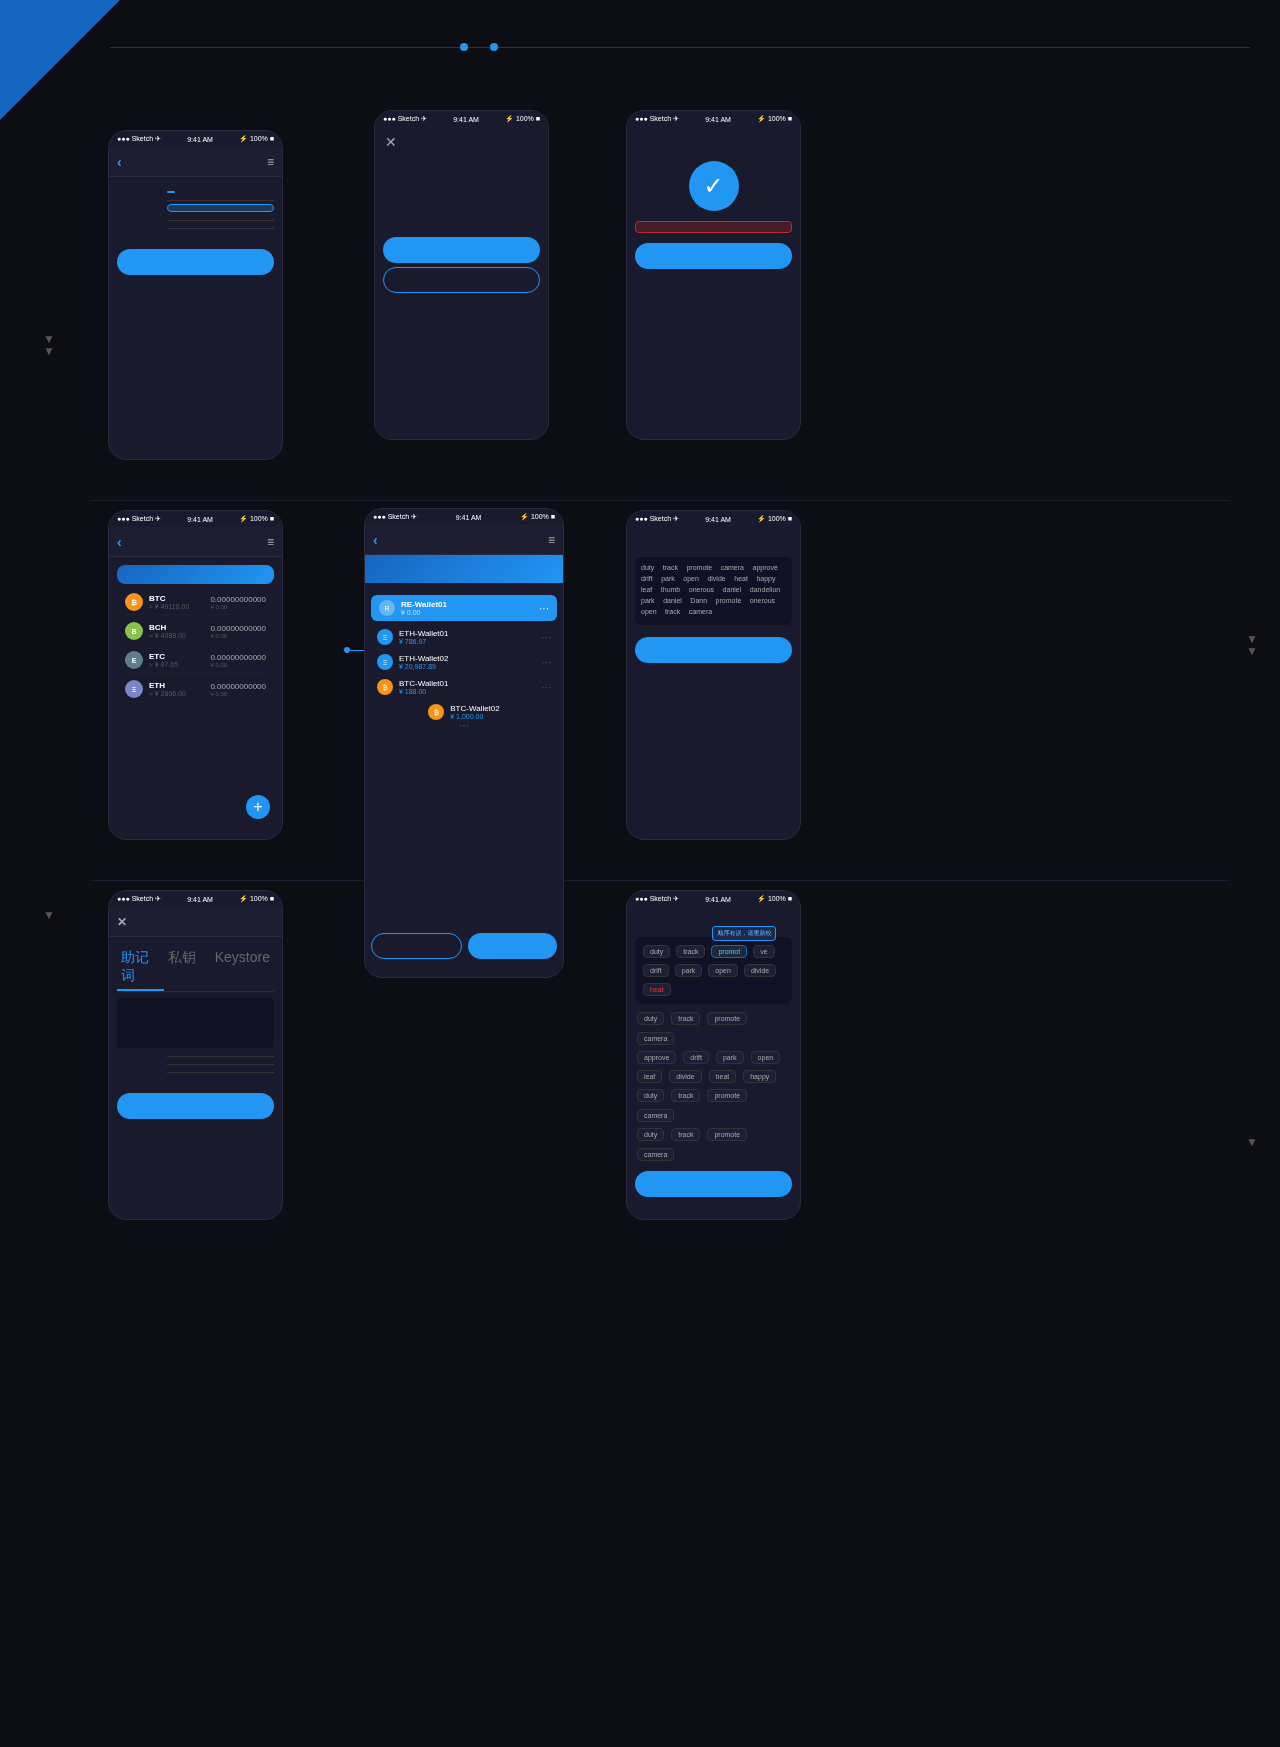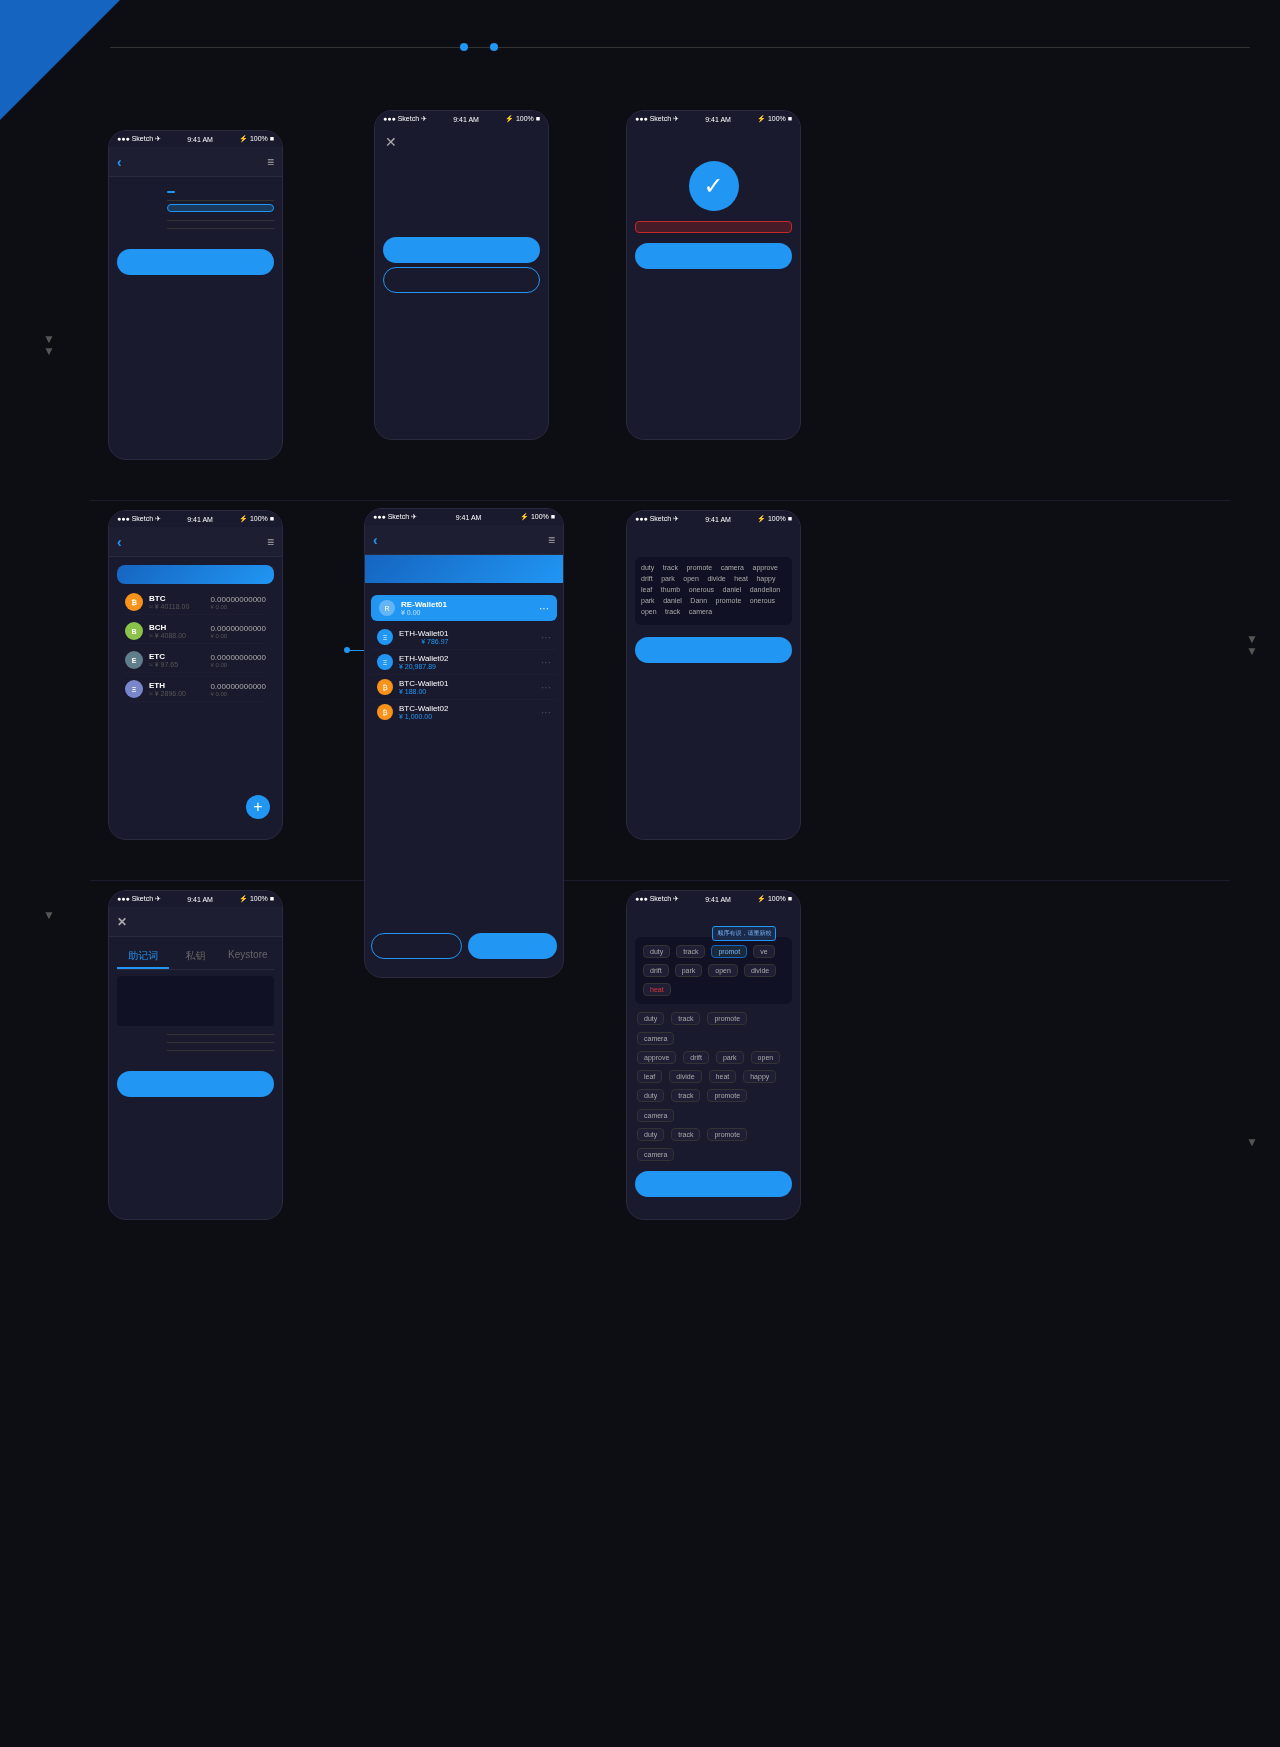--- a/index.html
+++ b/index.html
@@ -294,23 +294,23 @@
     }
 
     
     .import-tabs {
       display: flex;
       border-bottom: 1px solid #2a2a3e;
       margin-bottom: 6px;
     }
     .import-tab {
       flex: 1;
-      text-align: center;
+      text-align: left;
       padding: 4px;
-      font-size: 10px;
+      font-size: 14px;
       color: #666;
       cursor: pointer;
     }
     .import-tab.active {
       color: #2196f3;
       border-bottom: 2px solid #2196f3;
     }
 
     
     .success-circle {
@@ -531,21 +531,21 @@
         <div style="width:16px;height:16px;border-radius:50%;background:rgba(255,255,255,0.3);margin-right:6px;display:flex;align-items:center;justify-content:center;font-size:7px;color:#fff;">R</div>
         <div>
           <div style="font-size:8px;color:#fff;font-weight:600;">RE-Wallet01</div>
           <div style="font-size:7px;color:rgba(255,255,255,0.7);">¥ 0.00</div>
         </div>
       </div>
       <span style="color:#fff;font-size:10px;">···</span>
     </div>
 
     <div style="display:flex;align-items:center;justify-content:space-between;padding:4px 6px;border-bottom:1px solid #1e1e2e;">
-      <div style="display:flex;align-items:center;text-align:right;">
+      <div style="display:flex;align-items:center;">
         <div style="width:16px;height:16px;border-radius:50%;background:#2196f3;margin-right:6px;display:flex;align-items:center;justify-content:center;font-size:7px;color:#fff;">Ξ</div>
         <div>
           <div style="font-size:8px;color:#fff;">ETH-Wallet01</div>
           <div style="font-size:7px;color:#2196f3;">¥ 786.97</div>
         </div>
       </div>
       <span style="color:#555;font-size:10px;">···</span>
     </div>
 
     <div style="display:flex;align-items:center;justify-content:space-between;padding:4px 6px;border-bottom:1px solid #1e1e2e;">
@@ -563,21 +563,21 @@
       <div style="display:flex;align-items:center;">
         <div style="width:16px;height:16px;border-radius:50%;background:#f7931a;margin-right:6px;display:flex;align-items:center;justify-content:center;font-size:7px;color:#fff;">₿</div>
         <div>
           <div style="font-size:8px;color:#fff;">BTC-Wallet01</div>
           <div style="font-size:7px;color:#2196f3;">¥ 188.00</div>
         </div>
       </div>
       <span style="color:#555;font-size:10px;">···</span>
     </div>
 
-    <div style="display:flex;align-items:center;justify-content:space-between;padding:4px 6px;">
+    <div style="display:flex;align-items:center;justify-content:space-between;padding:4px 6px;flex-direction:column;">
       <div style="display:flex;align-items:center;">
         <div style="width:16px;height:16px;border-radius:50%;background:#f7931a;margin-right:6px;display:flex;align-items:center;justify-content:center;font-size:7px;color:#fff;">₿</div>
         <div>
           <div style="font-size:8px;color:#fff;">BTC-Wallet02</div>
           <div style="font-size:7px;color:#2196f3;">¥ 1,000.00</div>
         </div>
       </div>
       <span style="color:#555;font-size:10px;">···</span>
     </div>
   </div>

